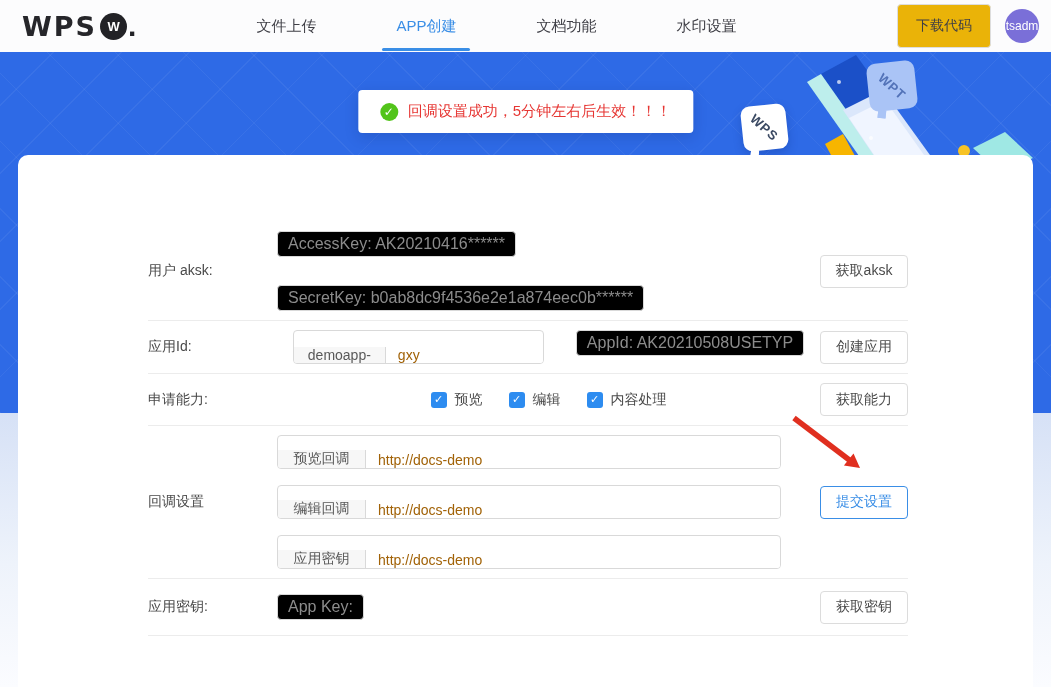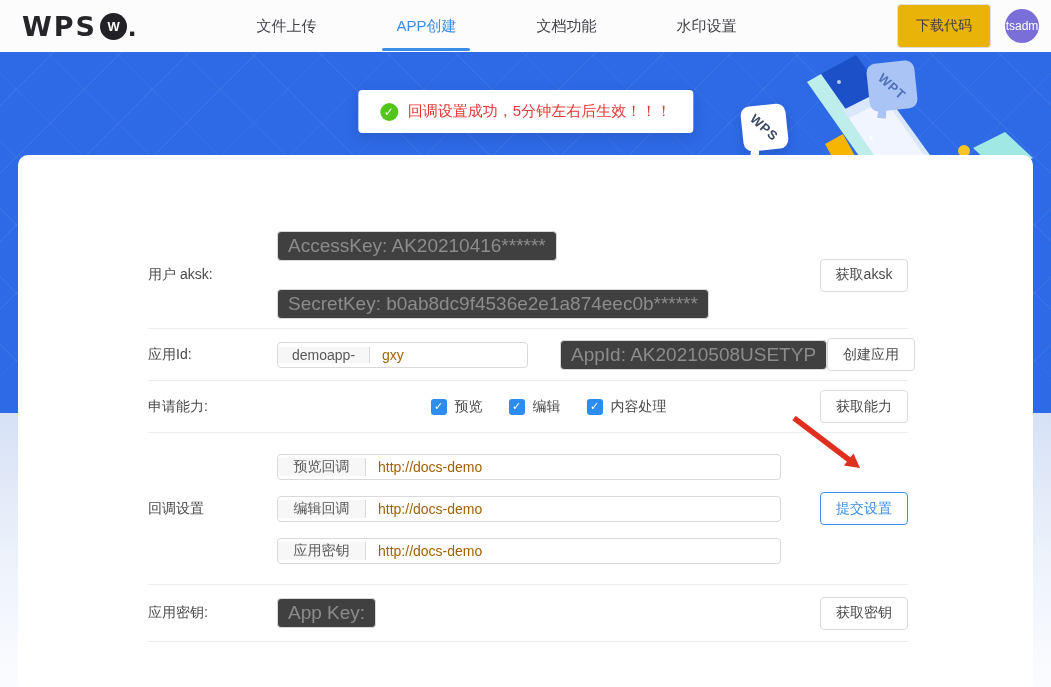--- a/index.html
+++ b/index.html
@@ -60,25 +60,25 @@
   .form { padding:67px 125px 30px 130px; }
   .form-row { display:flex; align-items:center; border-bottom:1px solid #ececec; padding:9px 0; }
   .row-label { flex:0 0 129px; font-size:14px; color:#4a4a4a; }
   .row-mid { flex:1 1 auto; display:flex; flex-direction:column; justify-content:center; }
   .row-btn { flex:0 0 88px; }
   .gbtn { width:88px; height:33px; background:#fff; border:1px solid #dcdcdc; border-radius:4px;
           font-size:14px; color:#4a4a4a; cursor:pointer; font-family:inherit; }
   .gbtn.primary-outline { border-color:#3a8ee6; color:#3a8ee6; }
 
   .ro-box { display:inline-block; align-self:flex-start; border:1px solid #d9d9d9; border-radius:4px;
-            padding:3px 10px; font-size:19px; color:#8c8c8c; background:#404040; white-space:nowrap; }
+            padding:3px 10px; font-size:16px; color:#8c8c8c; background:#000000; white-space:nowrap; }
   .row-aksk { min-height:93px; }
   .row-aksk .row-mid { gap:28px; }
 
-  .igroup { display:flex; align-items:center; border:1px solid #d9d9d9; border-radius:4px; overflow:hidden; height:26px; background:#fff; }
+  .igroup { display:flex; align-items:flex-end; border:1px solid #d9d9d9; border-radius:4px; overflow:hidden; height:34px; background:#fff; }
   .iaddon { background:#f7f7f7; border-right:1px solid #d9d9d9; display:flex; align-items:center;
             padding:0 14px; font-size:14px; color:#595959; white-space:nowrap; }
   .igroup input { border:none; outline:none; flex:1 1 auto; padding:0 12px; font-size:14px; color:#a16207;
                   font-family:inherit; min-width:0; background:#fff; }
   .row-appid { min-height:51px; }
   .row-appid .row-mid { flex-direction:row; align-items:center; }
   .appid-group { width:251px; }
   .appid-group .iaddon { width:93px; justify-content:center; }
   .appid-display { margin-left:32px; }
 

